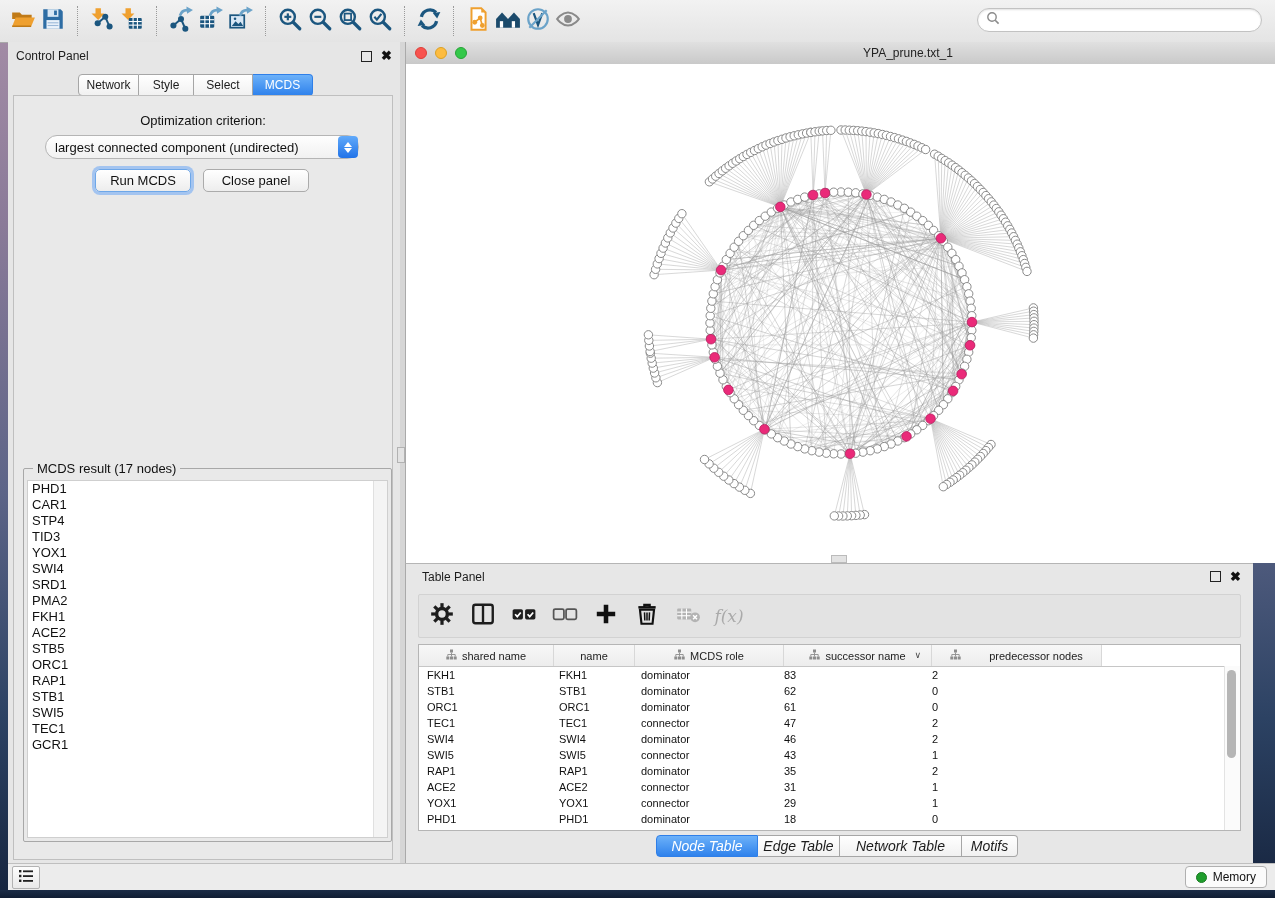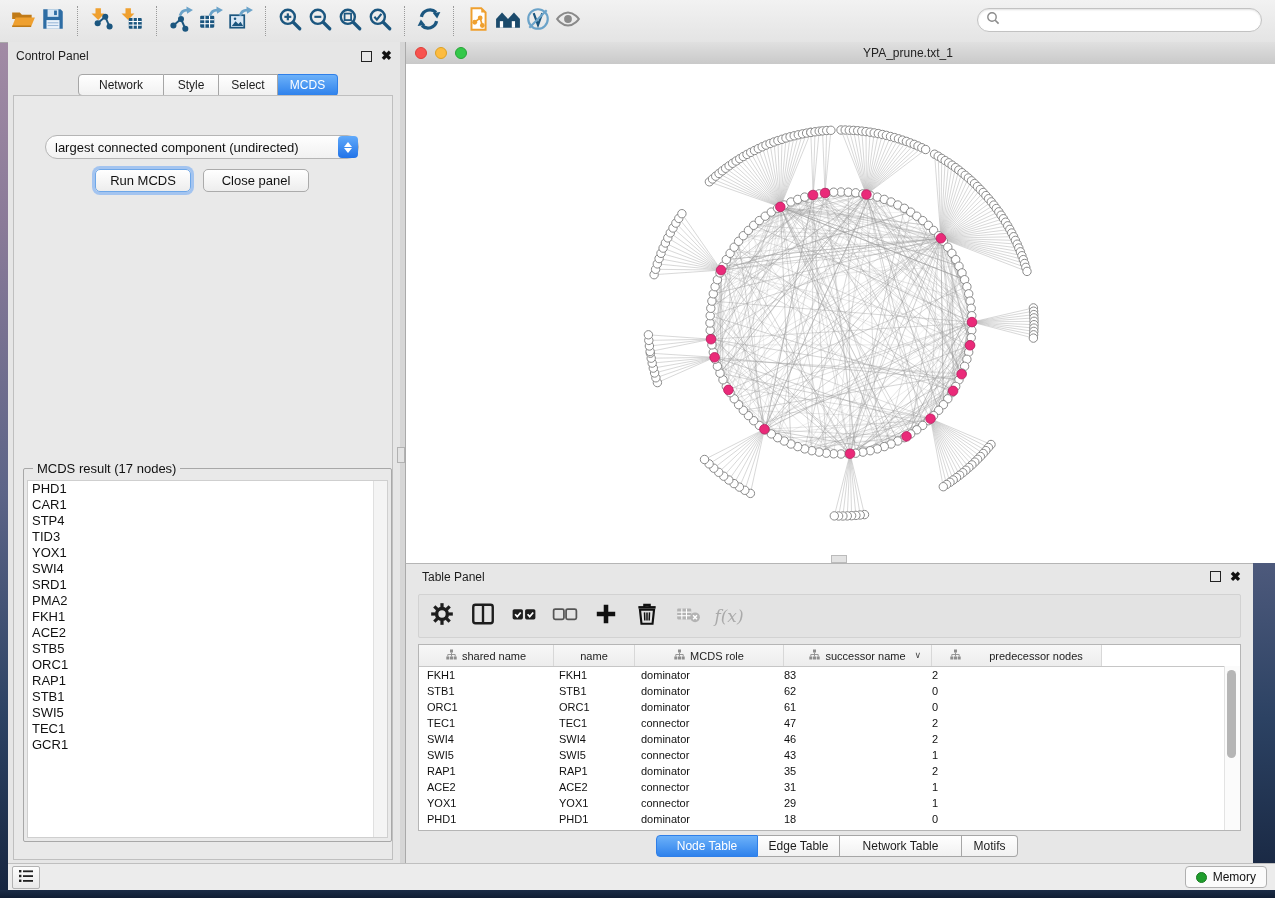--- a/index.html
+++ b/index.html
@@ -78,21 +78,21 @@
   .tbl{position:absolute;left:12px;top:80px;right:12px;height:187px;background:#fff;border:1px solid #b5b5b5;box-sizing:border-box;overflow:hidden;}
   .tbl-head{display:flex;height:21px;border-bottom:1px solid #c6c6c6;}
   .th{box-sizing:border-box;background:linear-gradient(180deg,#f7f7f7,#ededed);border-right:1px solid #d8d8d8;
     display:flex;align-items:center;justify-content:center;gap:5px;font-size:11px;color:#222;position:relative;}
   .th .sort{font-size:9px;color:#444;position:absolute;right:10px;top:5px;}
   .tbl-body .tr{display:flex;height:16px;align-items:center;}
   .td{box-sizing:border-box;font-size:11px;color:#111;white-space:nowrap;overflow:hidden;}
   .tbl-scroll{position:absolute;right:0;top:21px;bottom:0;width:15px;background:#fbfbfb;border-left:1px solid #e3e3e3;}
   .tbl-thumb{position:absolute;left:2px;top:4px;width:9px;height:88px;background:#b5b5b5;border-radius:5px;}
   .tp-tabs{position:absolute;left:250px;top:271px;height:21px;display:flex;}
-  .tp-tabs .seg{font-size:12px;}
+  .tp-tabs .seg{font-size:14px;font-style:italic;}
   
   .status-bar{position:absolute;left:8px;top:863px;width:1267px;height:27px;background:#ececec;border-top:1px solid #bfbfbf;}
   .list-btn{position:absolute;left:4px;top:2px;width:28px;height:23px;background:linear-gradient(180deg,#fdfdfd,#e9e9e9);
     border:1px solid #b2b2b2;border-radius:2px;display:flex;align-items:center;justify-content:center;box-sizing:border-box;}
   .memory-btn{position:absolute;right:8px;top:2px;height:22px;padding:0 10px;background:#fbfbfb;border:1px solid #b0b0b0;
     border-radius:4px;display:flex;align-items:center;gap:6px;box-sizing:border-box;}
   .mem-dot{width:11px;height:11px;border-radius:50%;background:#1f9d2c;border:1px solid #187a22;box-sizing:border-box;}
   .memory-btn span.lbl{font-size:12px;color:#111;}
   .bottom-strip{position:absolute;left:0;top:890px;width:1275px;height:8px;
     background:linear-gradient(180deg,#1b2c47,#101d33);}
@@ -278,26 +278,27 @@
 
   <div class="control-panel">
     <div class="cp-header">
       <span class="panel-title">Control Panel</span>
       <span class="win-btns">
         <span class="float-btn"></span>
         <span class="close-btn">✖</span>
       </span>
     </div>
     <div class="cp-tabs" id="cp-tabs">
-        <div class="seg" style="width: 86px;">Network</div>
+        <div class="seg" style="width: 61px;">Network</div>
         <div class="seg" style="width: 55px;">Style</div>
         <div class="seg" style="width: 59px;">Select</div>
         <div class="seg sel" style="width: 60px;">MCDS</div>
       </div>
     <div class="cp-body">
+      <div class="opt-label">Optimization criterion:</div>
       <div class="criterion">
         <span class="val">largest connected component (undirected)</span>
         <span class="stepper">
             <i class="up"></i>
             <i class="dn"></i>
           </span>
       </div>
       <div class="cp-btn run">Run MCDS</div>
       <div class="cp-btn closep">Close panel</div>
       <div class="mcds-box">

